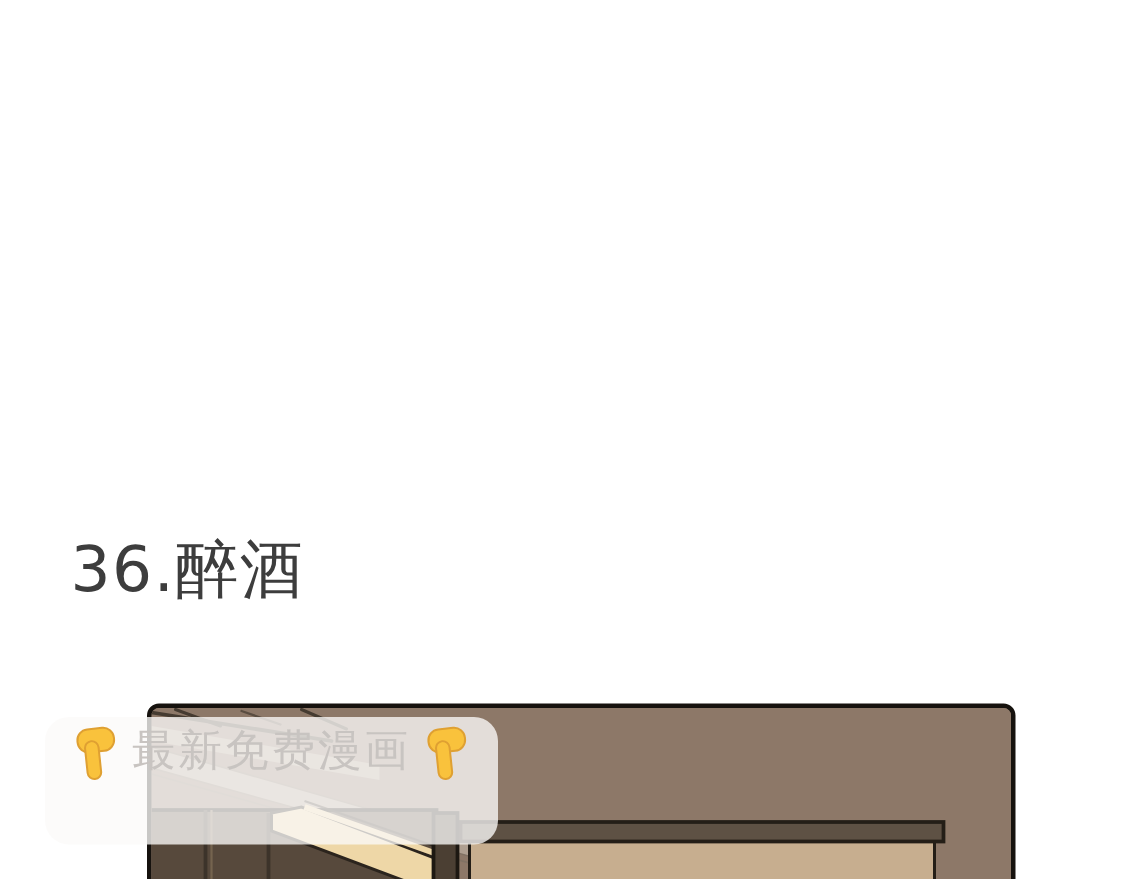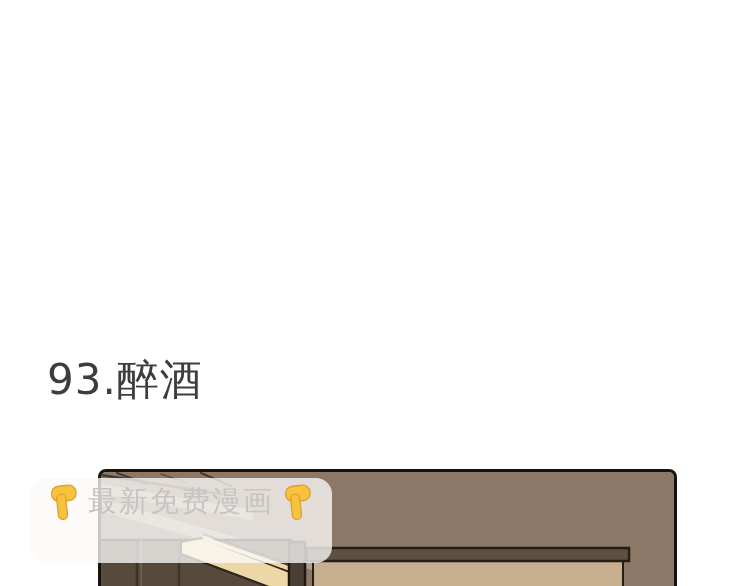--- a/index.html
+++ b/index.html
@@ -43,21 +43,21 @@
   }
   .wm-url {
     font-size: 31px; line-height: 1.15; white-space: nowrap;
     color: var(--wm-text, #c8c4c1);
   }
   .hand-icon { width: 34px; height: 38px; }
 </style>
 </head>
 <body>
 
-<h1 class="chapter-title">93.醉酒</h1>
+<h1 class="chapter-title">36.醉酒</h1>
 
 <div class="comic-panel">
   <svg width="573" height="124" viewBox="0 0 573 124" preserveAspectRatio="none">
 
     <rect x="0" y="0" width="573" height="124" style="fill:var(--wall)"></rect>
 
     <g stroke="#453b31" fill="none" stroke-linecap="round">
       <path d="M0,3 L120,22" stroke-width="2.5"></path>
       <path d="M16,1 L46,12" stroke-width="2"></path>
       <path d="M100,1 L130,14" stroke-width="2"></path>

